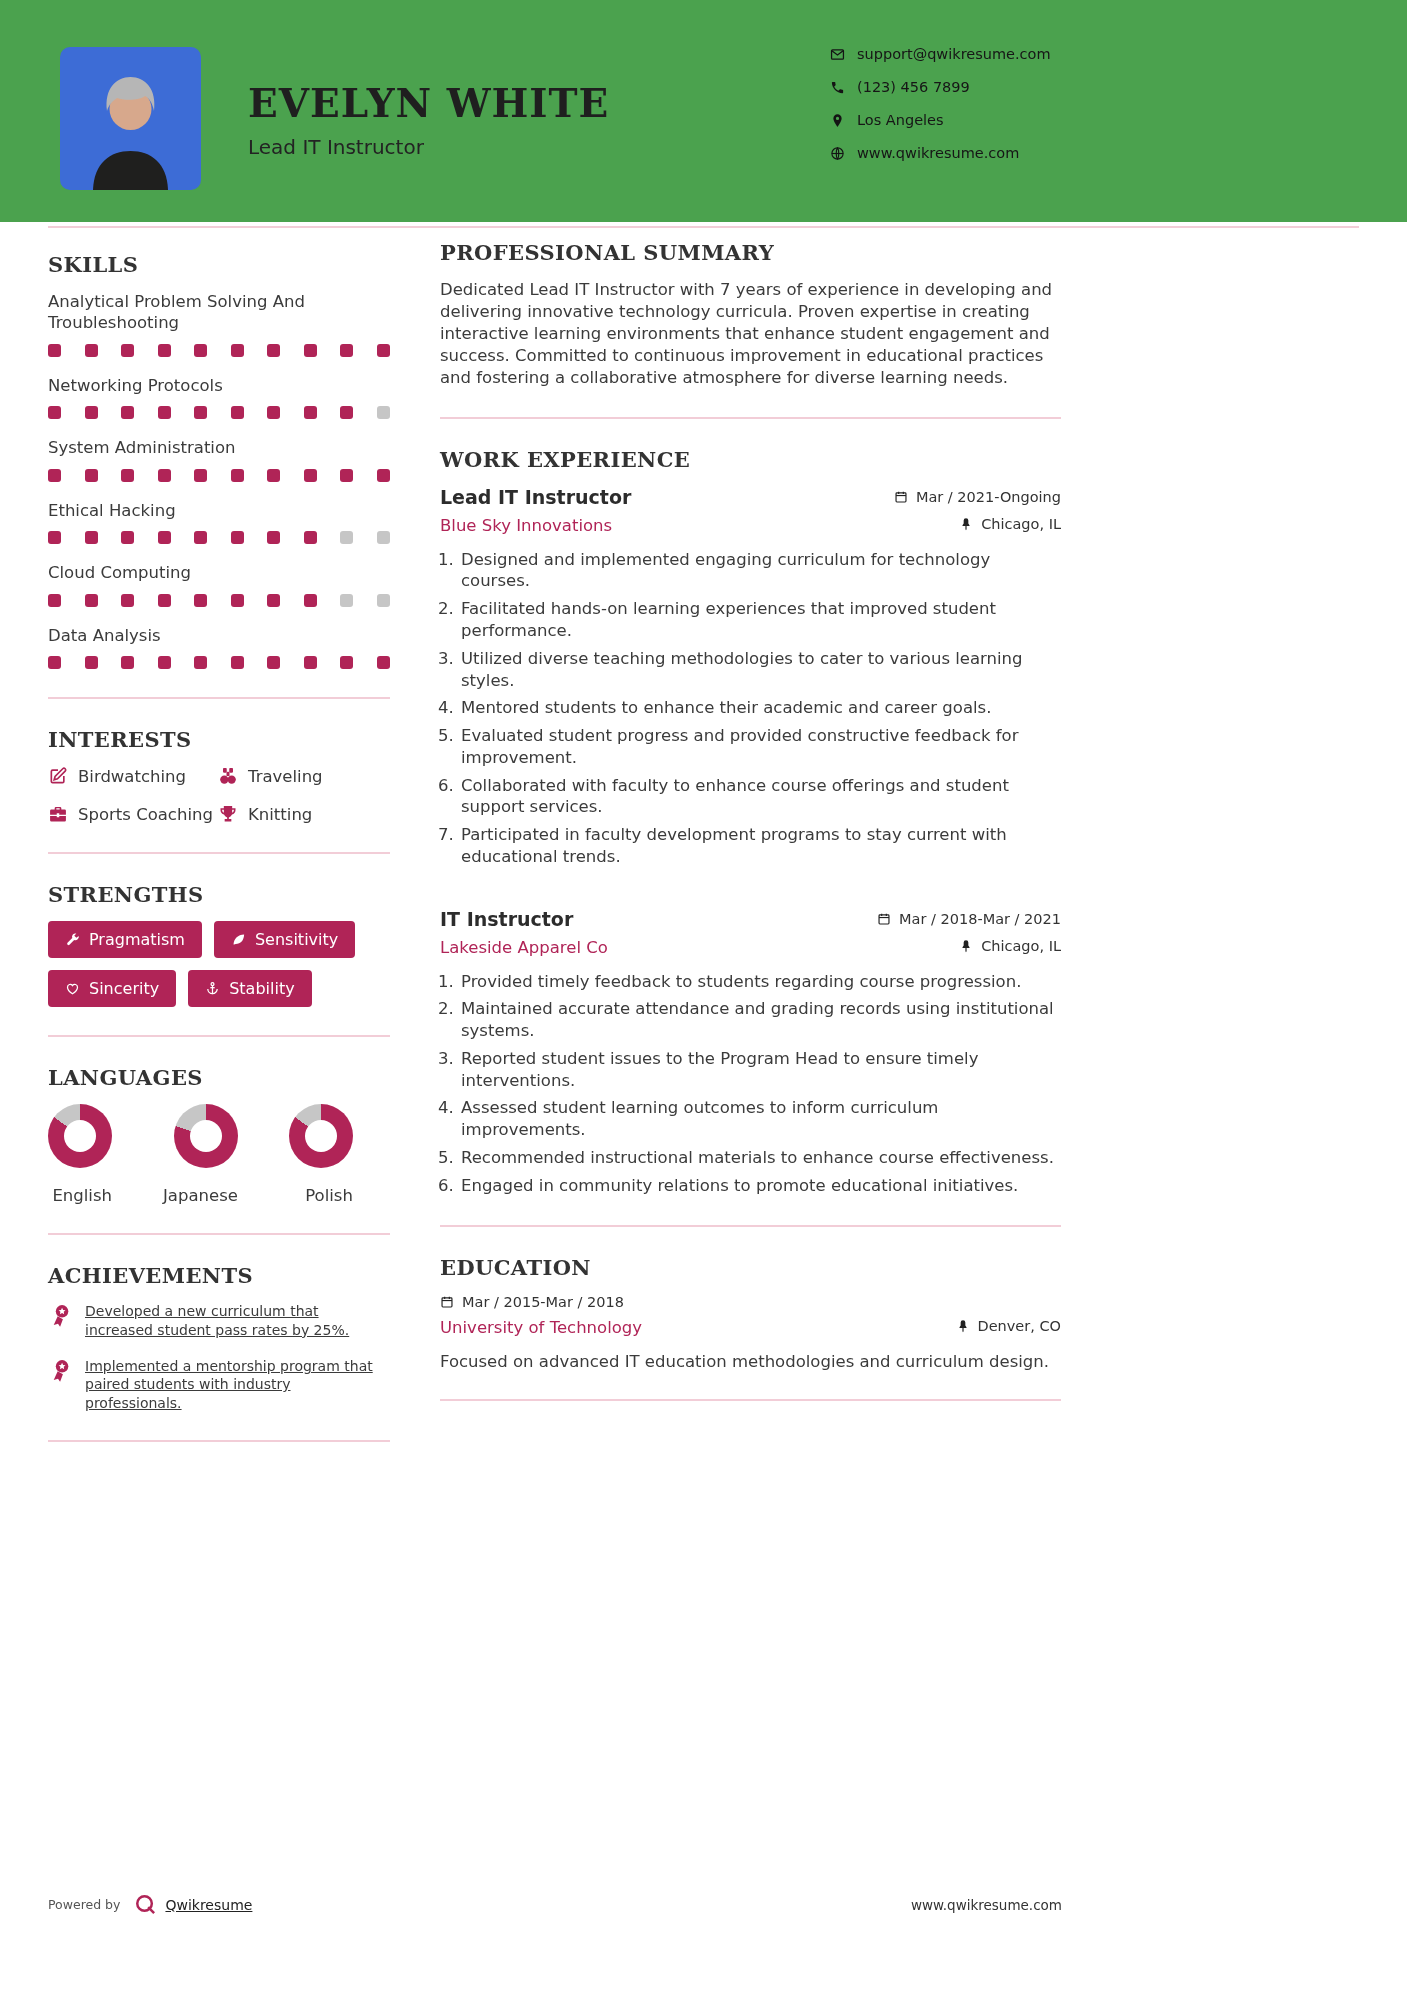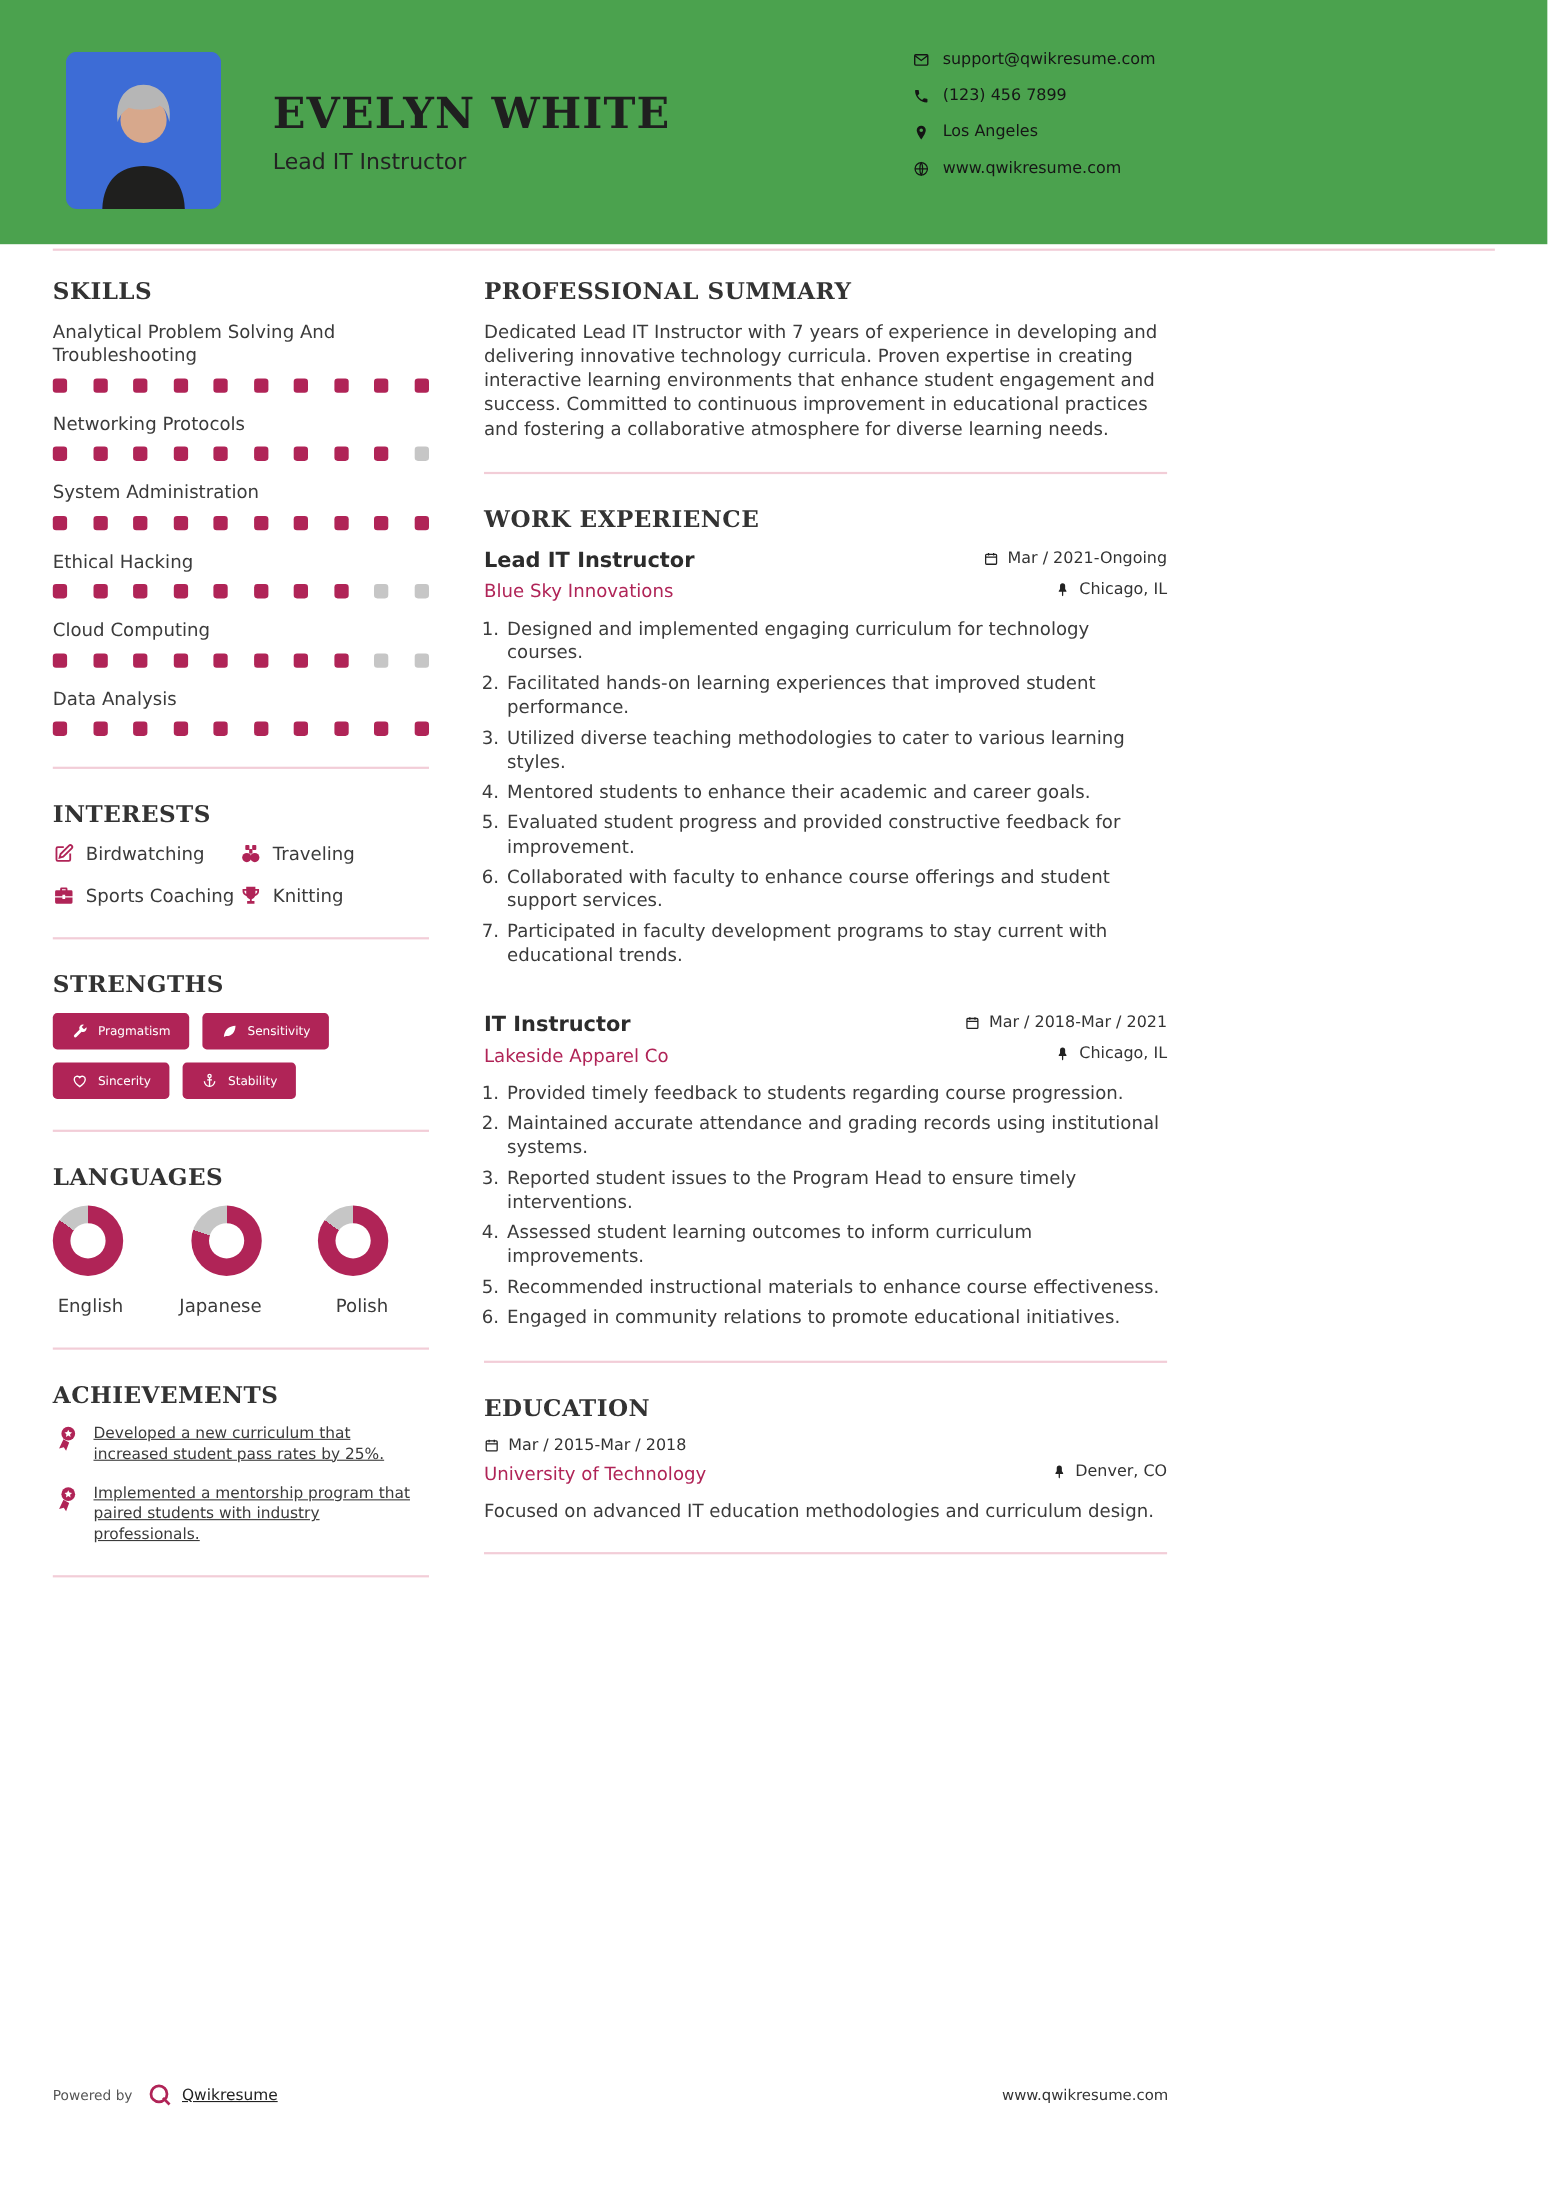--- a/index.html
+++ b/index.html
@@ -25,40 +25,40 @@
   .job-title{ font-size:20px; color:#232323; margin-top:9px; }
   .contact{ position:absolute; left:830px; top:46px; list-style:none; }
   .contact li{ display:flex; align-items:center; gap:12px; margin-bottom:17px; font-size:14.5px; color:#161616; }
   .contact li:last-child{ margin-bottom:0; }
   .contact .icon{ width:15px; height:15px; color:#141414; flex:none; }
   .icon{ display:inline-flex; }
   .icon svg{ width:100%; height:100%; display:block; }
   .top-rule{ position:absolute; top:226px; left:48px; right:48px; height:2px; background:var(--line); }
   
   .col-left{ position:absolute; left:48px; top:252px; width:342px; }
-  .col-right{ position:absolute; left:440px; top:252px; width:621px; }
+  .col-right{ position:absolute; left:440px; top:240px; width:621px; }
   h2.section{
     font-family:"DejaVu Serif","Liberation Serif",serif; font-size:21px; font-weight:700;
     letter-spacing:.4px; color:var(--ink); margin-bottom:14px;
   }
   .rule{ height:2px; background:var(--line); margin:28px 0; }
   
   .skill{ margin-bottom:18px; }
   .skill-name{ font-size:16.5px; line-height:1.3; color:var(--body); margin-bottom:10px; }
   .squares{ display:flex; justify-content:space-between; }
   .square{ width:13px; height:13px; border-radius:3px; background:#c6c6c6; }
   .square.filled{ background:var(--accent); }
   
   .interests-grid{ display:grid; grid-template-columns:170px auto; row-gap:18px; margin-top:4px; }
   .interest{ display:flex; align-items:center; gap:10px; font-size:16.5px; color:var(--body); }
   .interest .icon{ width:20px; height:20px; color:var(--accent); flex:none; }
   
   .chips{ display:flex; flex-wrap:wrap; gap:12px; margin-top:4px; }
   .chip{ display:inline-flex; align-items:center; gap:9px; background:var(--accent); color:#ffffff;
-         font-size:11px; padding:9px 17px; border-radius:4px; }
+         font-size:16px; padding:9px 17px; border-radius:4px; }
   .chip .icon{ width:15px; height:15px; color:#ffffff; flex:none; }
   
   .langs{ display:flex; gap:51px; margin-top:12px; }
   .lang{ display:flex; flex-direction:column; align-items:flex-end; }
   .donut{ width:64px; height:64px; border-radius:50%; position:relative; }
   .donut::after{ content:""; position:absolute; inset:16px; border-radius:50%; background:#ffffff; }
   .lang-label{ margin-top:18px; font-size:16.5px; color:var(--body); }
   
   .ach{ display:flex; gap:12px; margin-bottom:18px; }
   .ach .icon{ width:25px; height:25px; color:var(--accent); flex:none; margin-top:1px; }

